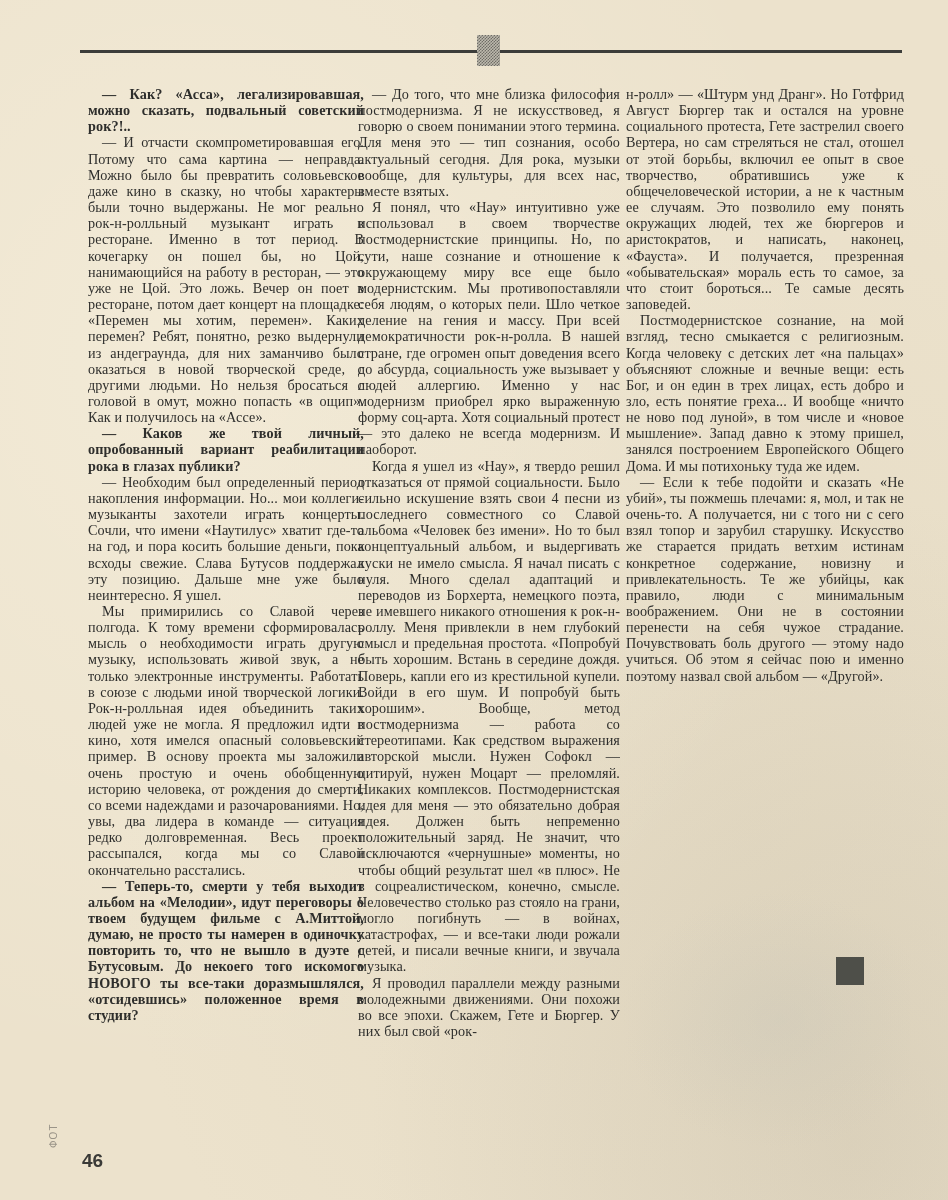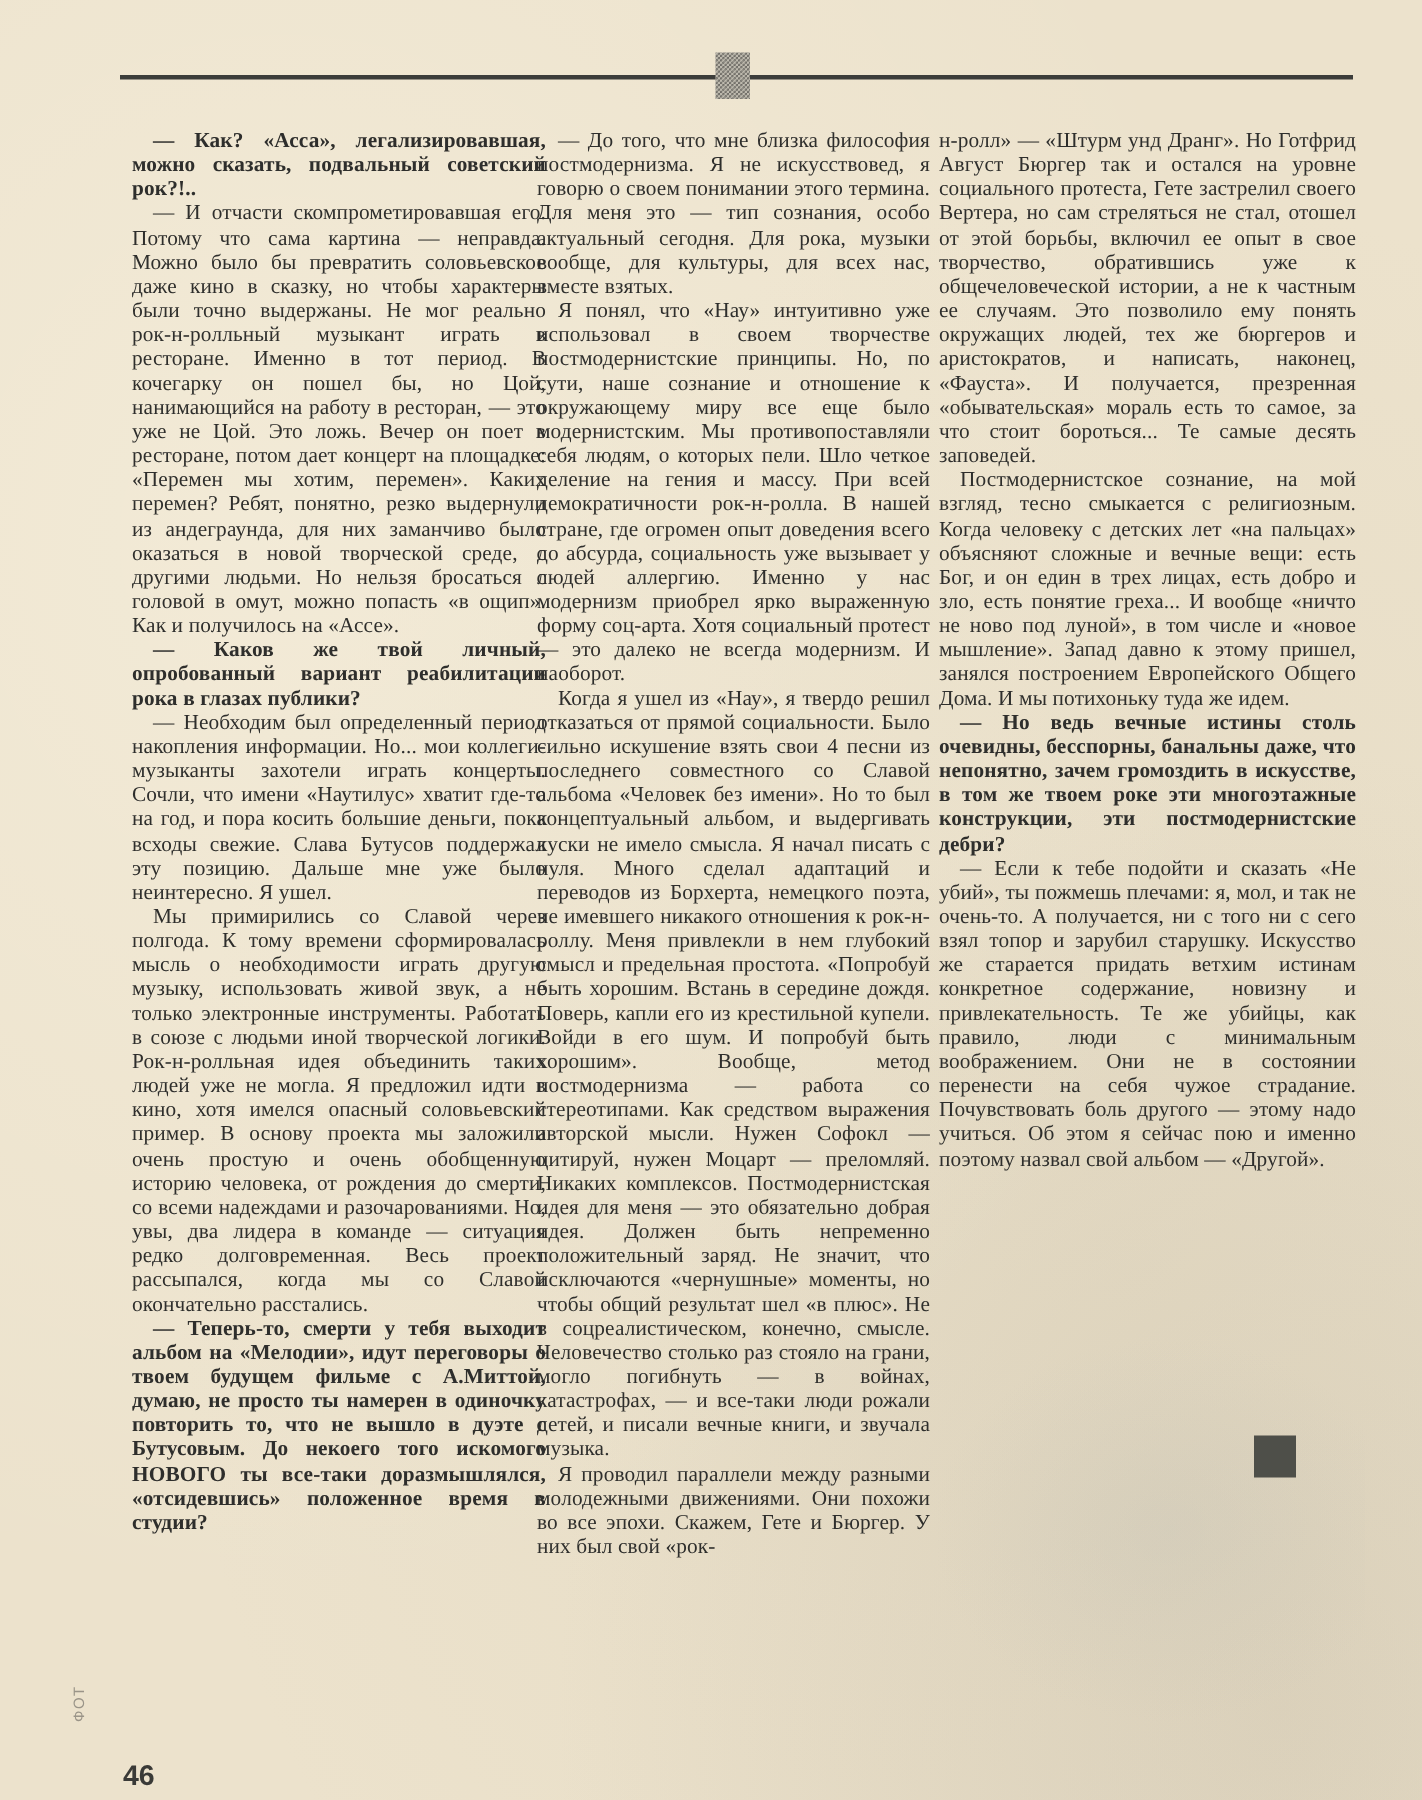--- a/index.html
+++ b/index.html
@@ -34,21 +34,21 @@
     letter-spacing: 0.1px;
     font-family: Liberation Serif, serif;
   }
   .col1 { left: 88px; width: 276px; }
   .col2 { left: 358px; width: 262px; }
   .col3 { left: 626px; width: 278px; }
   .col p { margin: 0; text-indent: 14px; }
   .col p.q { font-weight: bold; }
   .col p.noindent { text-indent: 0; }
   .page-number {
-    position: absolute; left: 82px; top: 1174px;
+    position: absolute; left: 82px; top: 1150px;
     font-size: 19px; font-weight: bold; color: #3a3a37;
   }
   .photo-credit {
     position: absolute; left: 48px; top: 1148px;
     font-size: 10px; color: #9a9488;
     transform: rotate(-90deg); transform-origin: left top;
     letter-spacing: 1px;
   }
   .end-mark {
     position: absolute; left: 836px; top: 957px; width: 28px; height: 28px;
@@ -77,21 +77,20 @@
 <div class="col col2">
   <p>— До того, что мне близка философия постмодернизма. Я не искусствовед, я говорю о своем понимании этого термина. Для меня это — тип сознания, особо актуальный сегодня. Для рока, музыки вообще, для культуры, для всех нас, вместе взятых.</p>
   <p>Я понял, что «Нау» интуитивно уже использовал в своем творчестве постмодернистские принципы. Но, по сути, наше сознание и отношение к окружающему миру все еще было модернистским. Мы противопоставляли себя людям, о которых пели. Шло четкое деление на гения и массу. При всей демократичности рок-н-ролла. В нашей стране, где огромен опыт доведения всего до абсурда, социальность уже вызывает у людей аллергию. Именно у нас модернизм приобрел ярко выраженную форму соц-арта. Хотя социальный протест — это далеко не всегда модернизм. И наоборот.</p>
   <p>Когда я ушел из «Нау», я твердо решил отказаться от прямой социальности. Было сильно искушение взять свои 4 песни из последнего совместного со Славой альбома «Человек без имени». Но то был концептуальный альбом, и выдергивать куски не имело смысла. Я начал писать с нуля. Много сделал адаптаций и переводов из Борхерта, немецкого поэта, не имевшего никакого отношения к рок-н-роллу. Меня привлекли в нем глубокий смысл и предельная простота. «Попробуй быть хорошим. Встань в середине дождя. Поверь, капли его из крестильной купели. Войди в его шум. И попробуй быть хорошим». Вообще, метод постмодернизма — работа со стереотипами. Как средством выражения авторской мысли. Нужен Софокл — цитируй, нужен Моцарт — преломляй. Никаких комплексов. Постмодернистская идея для меня — это обязательно добрая идея. Должен быть непременно положительный заряд. Не значит, что исключаются «чернушные» моменты, но чтобы общий результат шел «в плюс». Не в соцреалистическом, конечно, смысле. Человечество столько раз стояло на грани, могло погибнуть — в войнах, катастрофах, — и все-таки люди рожали детей, и писали вечные книги, и звучала музыка.</p>
   <p>Я проводил параллели между разными молодежными движениями. Они похожи во все эпохи. Скажем, Гете и Бюргер. У них был свой «рок-</p>
 </div>
 
 <div class="col col3">
   <p class="noindent">н-ролл» — «Штурм унд Дранг». Но Готфрид Август Бюргер так и остался на уровне социального протеста, Гете застрелил своего Вертера, но сам стреляться не стал, отошел от этой борьбы, включил ее опыт в свое творчество, обратившись уже к общечеловеческой истории, а не к частным ее случаям. Это позволило ему понять окружащих людей, тех же бюргеров и аристократов, и написать, наконец, «Фауста». И получается, презренная «обывательская» мораль есть то самое, за что стоит бороться... Те самые десять заповедей.</p>
   <p>Постмодернистское сознание, на мой взгляд, тесно смыкается с религиозным. Когда человеку с детских лет «на пальцах» объясняют сложные и вечные вещи: есть Бог, и он един в трех лицах, есть добро и зло, есть понятие греха... И вообще «ничто не ново под луной», в том числе и «новое мышление». Запад давно к этому пришел, занялся построением Европейского Общего Дома. И мы потихоньку туда же идем.</p>
-  <p class="q">— Но ведь вечные истины столь очевидны, бесспорны, банальны даже, что непонятно, зачем громоздить в искусстве, в том же твоем роке эти многоэтажные конструкции, эти постмодернистские дебри?</p>
   <p>— Если к тебе подойти и сказать «Не убий», ты пожмешь плечами: я, мол, и так не очень-то. А получается, ни с того ни с сего взял топор и зарубил старушку. Искусство же старается придать ветхим истинам конкретное содержание, новизну и привлекательность. Те же убийцы, как правило, люди с минимальным воображением. Они не в состоянии перенести на себя чужое страдание. Почувствовать боль другого — этому надо учиться. Об этом я сейчас пою и именно поэтому назвал свой альбом — «Другой».</p>
 </div>
 
 <div class="shade"></div>
 <div class="end-mark"></div>
 
 <div class="photo-credit">ФОТ</div>
 <div class="page-number">46</div>
 
 </body></html>

